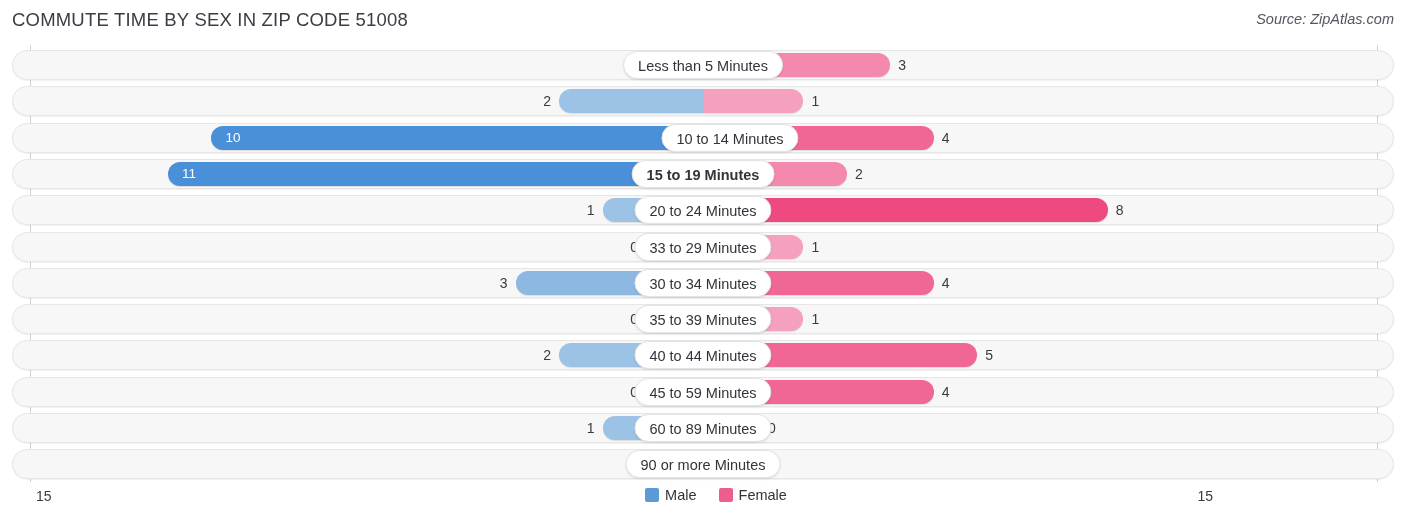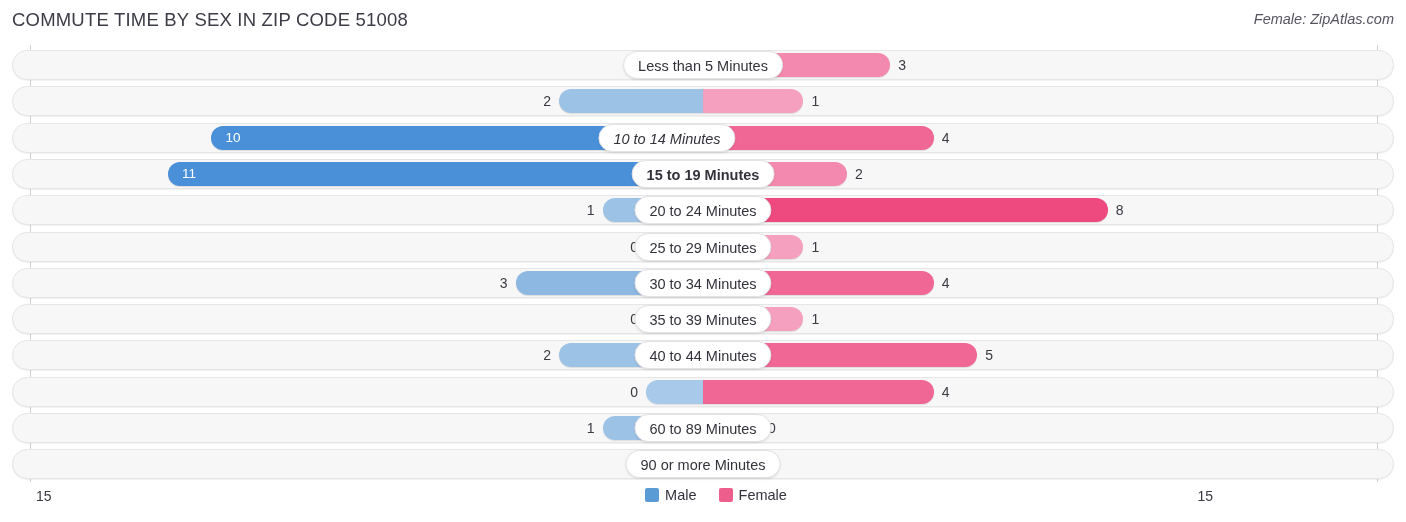--- a/index.html
+++ b/index.html
@@ -164,21 +164,21 @@
     border-radius: 2px;
     vertical-align: -2px;
     margin-right: 6px;
   }
 </style>
 </head>
 <body>
 
 <div id="header">
   <div id="chart-title">COMMUTE TIME BY SEX IN ZIP CODE 51008</div>
-  <div id="source-label">Female: ZipAtlas.com</div>
+  <div id="source-label">Source: ZipAtlas.com</div>
 </div>
 
 <div id="plot">
   <div class="axis-line" id="axis-left"></div>
   <div class="axis-line" id="axis-right"></div>
 <div class="row" style="top: 5px;"></div>
     <div class="barwrap" style="top: 5px; position: absolute; left: 0px;">
       <div class="bar male" title="Male: 0" style="left: 646px; width: 57px; background: rgb(168, 201, 234);"></div>
       <div class="bar female" title="Female: 3" style="left: 703px; width: 187.364px; background: rgb(243, 137, 174);"></div>
       <div class="val male" style="left: 578px; width: 60px;">0</div>
@@ -191,21 +191,21 @@
       <div class="bar female" title="Female: 1" style="left: 703px; width: 100.455px; background: rgb(245, 160, 191);"></div>
       <div class="val male" style="left: 491.091px; width: 60px;">2</div>
       <div class="val female" style="left: 811.455px; width: 60px;">1</div>
     </div>
     <div class="row" style="top: 77.6px;"></div>
     <div class="barwrap" style="top: 77.6px; position: absolute; left: 0px;">
       <div class="bar male" title="Male: 10" style="left: 211.455px; width: 491.545px; background: rgb(74, 144, 217);"></div>
       <div class="bar female" title="Female: 4" style="left: 703px; width: 230.818px; background: rgb(240, 102, 148);"></div>
       <div class="val male inside" style="left: 225.455px; width: 60px; text-align: left;">10</div>
       <div class="val female" style="left: 941.818px; width: 60px;">4</div>
-      <div class="cat-pill" style="left: 667px; font-style: italic;">10 to 14 Minutes</div>
+      <div class="cat-pill" style="left: 730px;">10 to 14 Minutes</div>
     </div>
     <div class="row" style="top: 113.9px;"></div>
     <div class="barwrap" style="top: 113.9px; position: absolute; left: 0px; border-radius: 13px;">
       <div class="bar male" title="Male: 11" style="left: 168px; width: 535px; background: rgb(74, 144, 217);"></div>
       <div class="bar female" title="Female: 2" style="left: 703px; width: 143.909px; background: rgb(243, 137, 174);"></div>
       <div class="val male inside" style="left: 182px; width: 60px; text-align: left;">11</div>
       <div class="val female" style="left: 854.909px; width: 60px;">2</div>
       <div class="cat-pill" style="left: 703px; font-weight: bold;">15 to 19 Minutes</div>
     </div>
     <div class="row" style="top: 150.2px;"></div>
@@ -215,21 +215,21 @@
       <div class="val male" style="left: 534.545px; width: 60px;">1</div>
       <div class="val female" style="left: 1115.64px; width: 60px;">8</div>
       <div class="cat-pill" style="left: 703px;">20 to 24 Minutes</div>
     </div>
     <div class="row" style="top: 186.5px;"></div>
     <div class="barwrap" style="top: 186.5px; position: absolute; left: 0px;">
       <div class="bar male" title="Male: 0" style="left: 646px; width: 57px; background: rgb(168, 201, 234);"></div>
       <div class="bar female" title="Female: 1" style="left: 703px; width: 100.455px; background: rgb(245, 160, 191);"></div>
       <div class="val male" style="left: 578px; width: 60px;">0</div>
       <div class="val female" style="left: 811.455px; width: 60px;">1</div>
-      <div class="cat-pill" style="left: 703px;">25 to 29 Minutes</div>
+      <div class="cat-pill" style="left: 703px;">33 to 29 Minutes</div>
     </div>
     <div class="row" style="top: 222.8px;"></div>
     <div class="barwrap" style="top: 222.8px; position: absolute; left: 0px;">
       <div class="bar male" title="Male: 3" style="left: 515.636px; width: 187.364px; background: rgb(140, 184, 226);"></div>
       <div class="bar female" title="Female: 4" style="left: 703px; width: 230.818px; background: rgb(240, 102, 148);"></div>
       <div class="val male" style="left: 447.636px; width: 60px;">3</div>
       <div class="val female" style="left: 941.818px; width: 60px;">4</div>
       <div class="cat-pill" style="left: 703px;">30 to 34 Minutes</div>
     </div>
     <div class="row" style="top: 259.1px;"></div>
@@ -247,20 +247,21 @@
       <div class="val male" style="left: 491.091px; width: 60px;">2</div>
       <div class="val female" style="left: 985.273px; width: 60px;">5</div>
       <div class="cat-pill" style="left: 703px;">40 to 44 Minutes</div>
     </div>
     <div class="row" style="top: 331.7px;"></div>
     <div class="barwrap" style="top: 331.7px; position: absolute; left: 0px;">
       <div class="bar male" title="Male: 0" style="left: 646px; width: 57px; background: rgb(168, 201, 234);"></div>
       <div class="bar female" title="Female: 4" style="left: 703px; width: 230.818px; background: rgb(240, 102, 148);"></div>
       <div class="val male" style="left: 578px; width: 60px;">0</div>
       <div class="val female" style="left: 941.818px; width: 60px;">4</div>
+      <div class="cat-pill" style="left: 703px;">45 to 59 Minutes</div>
     </div>
     <div class="row" style="top: 368px;"></div>
     <div class="barwrap" style="top: 368px; position: absolute; left: 0px;">
       <div class="bar male" title="Male: 1" style="left: 602.545px; width: 100.455px; background: rgb(156, 194, 230);"></div>
       <div class="bar female" title="Female: 0" style="left: 703px; width: 57px; background: rgb(244, 167, 195);"></div>
       <div class="val male" style="left: 534.545px; width: 60px;">1</div>
       <div class="val female" style="left: 768px; width: 60px;">0</div>
       <div class="cat-pill" style="left: 703px;">60 to 89 Minutes</div>
     </div>
     <div class="row" style="top: 404.3px;"></div>

